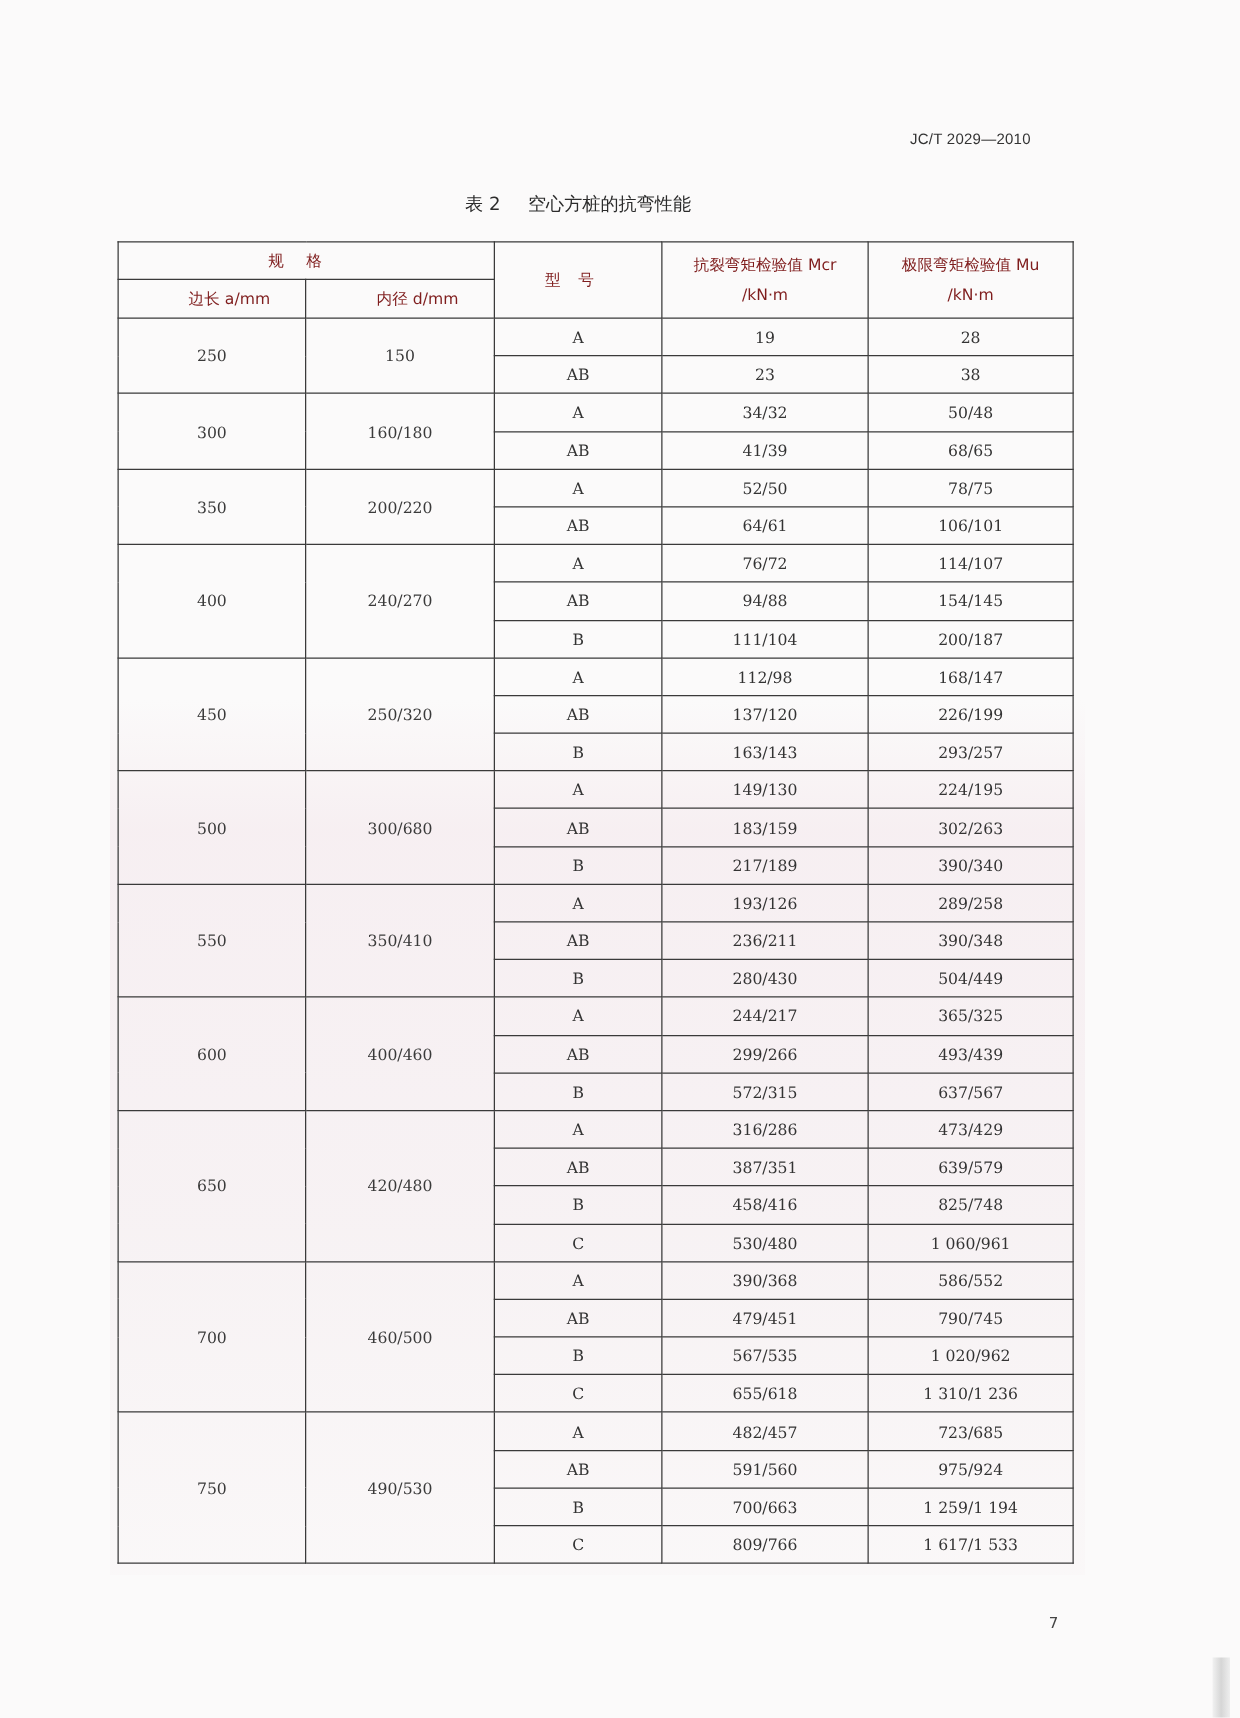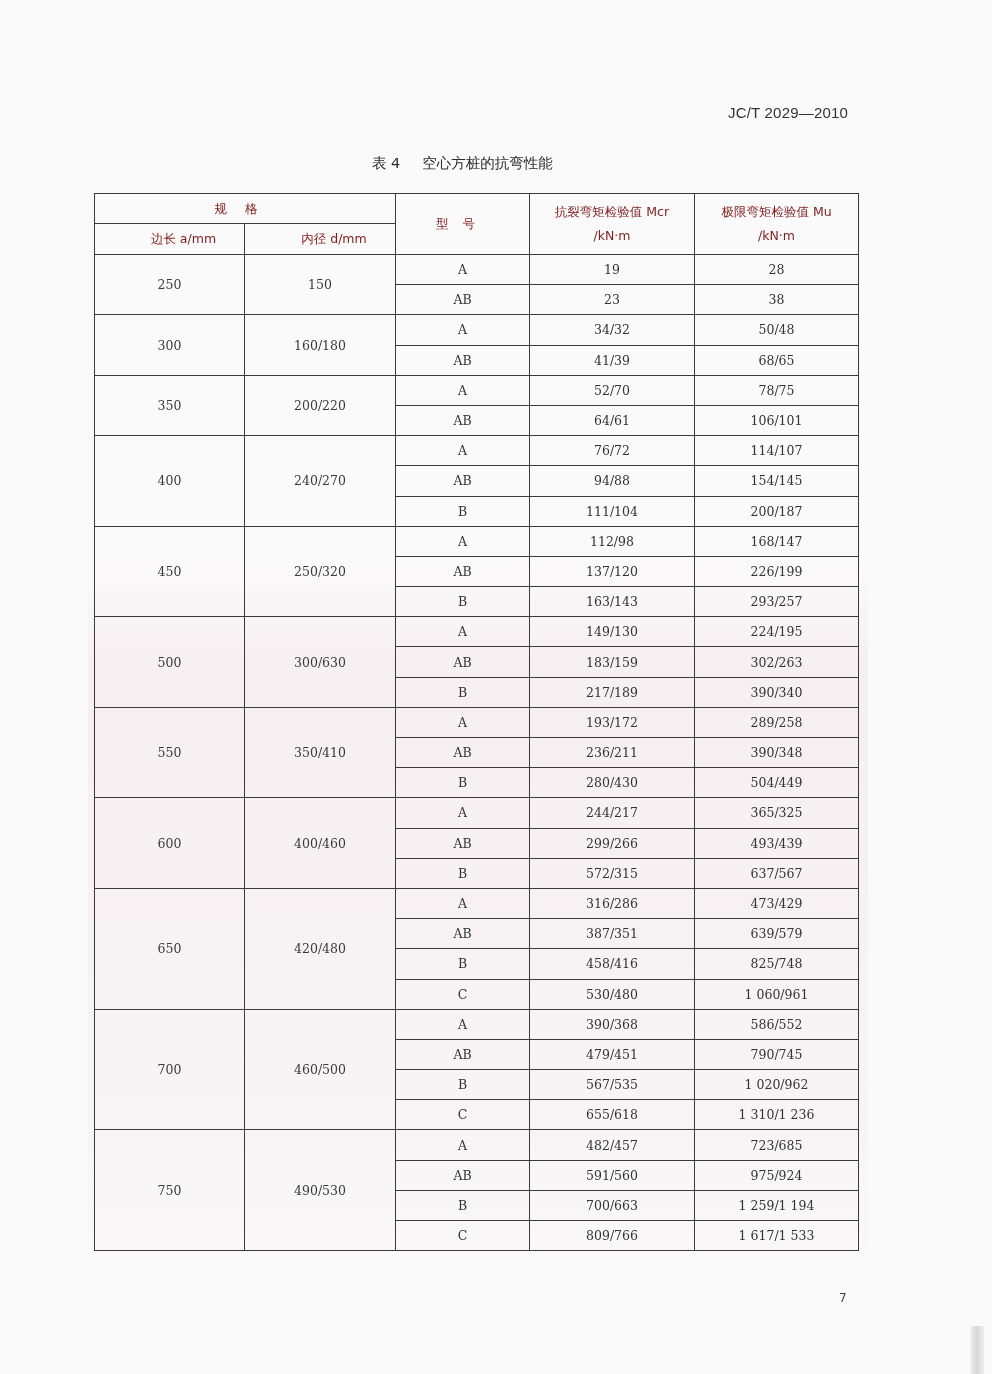--- a/index.html
+++ b/index.html
@@ -5,21 +5,21 @@
   html, body { margin: 0; padding: 0; }
   body {
     width: 992px; height: 1374px; position: relative; overflow: hidden;
     background: #fbfafa;
     font-family: "DejaVu Serif", "Liberation Serif", serif;
     color: #2a2a2a;
   }
   .doc-code {
     position: absolute; left: 728px; top: 104px;
     font-family: "Liberation Sans", "DejaVu Sans", sans-serif;
-    font-size: 15px; letter-spacing: 0.2px; color: #333;
+    font-size: 12px; letter-spacing: 0.2px; color: #333;
   }
   .table-title {
     position: absolute; left: 372px; top: 154px;
     font-family: "DejaVu Sans", sans-serif; font-size: 14.5px; color: #2c2c2c;
   }
   .table-title .num { margin-right: 22px; }
   .shade {
     position: absolute; left: 88px; top: 560px; width: 780px; height: 700px;
     background: linear-gradient(180deg, rgba(245,232,236,0.0) 0%, rgba(243,230,235,0.55) 15%, rgba(242,232,236,0.45) 60%, rgba(246,238,240,0.2) 100%);
     pointer-events: none;
@@ -53,21 +53,21 @@
     position: absolute; left: 970px; top: 1326px; width: 14px; height: 48px;
     background: linear-gradient(90deg, #f1f1f1, #d6d6d6, #eeeeee);
   }
 </style>
 </head>
 <body>
 
 <div class="doc-code">JC/T 2029—2010</div>
 
 <div class="table-title">
-  <span class="num">表 4</span><span>空心方桩的抗弯性能</span>
+  <span class="num">表 2</span><span>空心方桩的抗弯性能</span>
 </div>
 
 <div class="shade"></div>
 
 <table class="spec">
   <colgroup>
     <col style="width:150px">
     <col style="width:151px">
     <col style="width:134px">
     <col style="width:165px">
@@ -113,21 +113,21 @@
       </tr>
       <tr class="row-data">
         <td class="val">AB</td>
         <td class="val">41/39</td>
         <td class="val">68/65</td>
       </tr>
       <tr class="row-data">
         <td class="side" rowspan="2">350</td>
         <td class="inner" rowspan="2">200/220</td>
         <td class="val">A</td>
-        <td class="val">52/70</td>
+        <td class="val">52/50</td>
         <td class="val">78/75</td>
       </tr>
       <tr class="row-data">
         <td class="val">AB</td>
         <td class="val">64/61</td>
         <td class="val">106/101</td>
       </tr>
       <tr class="row-data">
         <td class="side" rowspan="3">400</td>
         <td class="inner" rowspan="3">240/270</td>
@@ -157,40 +157,40 @@
         <td class="val">137/120</td>
         <td class="val">226/199</td>
       </tr>
       <tr class="row-data">
         <td class="val">B</td>
         <td class="val">163/143</td>
         <td class="val">293/257</td>
       </tr>
       <tr class="row-data">
         <td class="side" rowspan="3">500</td>
-        <td class="inner" rowspan="3">300/630</td>
+        <td class="inner" rowspan="3">300/680</td>
         <td class="val">A</td>
         <td class="val">149/130</td>
         <td class="val">224/195</td>
       </tr>
       <tr class="row-data">
         <td class="val">AB</td>
         <td class="val">183/159</td>
         <td class="val">302/263</td>
       </tr>
       <tr class="row-data">
         <td class="val">B</td>
         <td class="val">217/189</td>
         <td class="val">390/340</td>
       </tr>
       <tr class="row-data">
         <td class="side" rowspan="3">550</td>
         <td class="inner" rowspan="3">350/410</td>
         <td class="val">A</td>
-        <td class="val">193/172</td>
+        <td class="val">193/126</td>
         <td class="val">289/258</td>
       </tr>
       <tr class="row-data">
         <td class="val">AB</td>
         <td class="val">236/211</td>
         <td class="val">390/348</td>
       </tr>
       <tr class="row-data">
         <td class="val">B</td>
         <td class="val">280/430</td>

